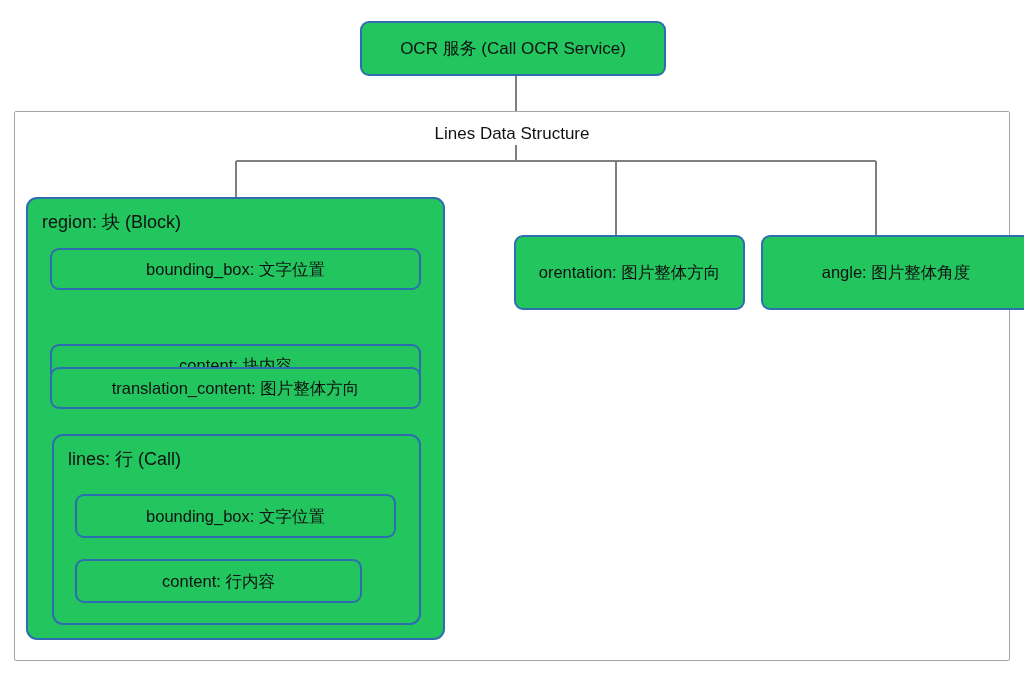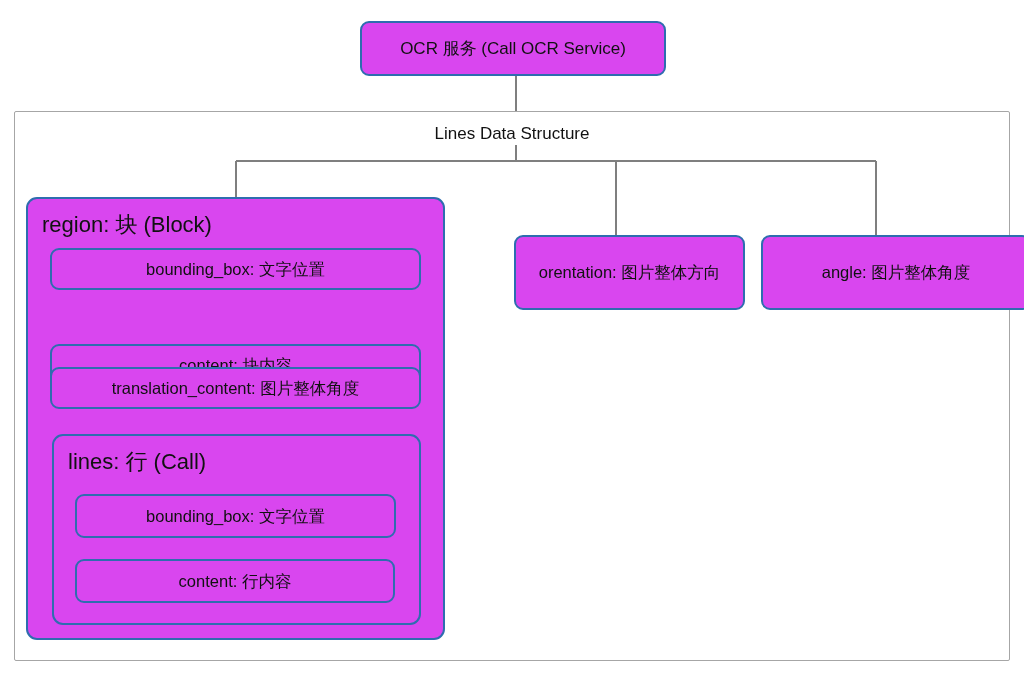--- a/index.html
+++ b/index.html
@@ -16,42 +16,42 @@
   }
 
   #canvas { position: absolute; inset: 0; }
 
   
   #wires { position: absolute; left: 0; top: 0; width: 1024px; height: 680px; }
 
   
   .node {
     position: absolute;
-    background: #d946ef;
+    background: #22c55e;
     border: 2px solid #2e6daf;
     border-radius: 9px;
     display: flex;
     align-items: center;
     justify-content: center;
     font-size: 16.5px;
     line-height: 1.25;
     color: #111111;
     white-space: nowrap;
     z-index: 2;
   }
 
   
   .node.container {
     display: block;
     border-radius: 11px;
   }
   .node.container > .container-label {
     position: absolute;
     left: 14px;
-    font-size: 22px;
+    font-size: 18px;
     color: #111111;
     white-space: nowrap;
     text-align: right;
   }
 
   
   #outer-frame {
     position: absolute;
     left: 14px; top: 111px;
     width: 996px; height: 550px;
@@ -76,21 +76,21 @@
   #region-block > .container-label { top: 12px; }
 
   #region-bbox      { left: 50px;  top: 248px; width: 371px; height: 42px; }
   #region-content   { left: 50px;  top: 308px; width: 371px; height: 42px; margin-top: 36px; }
   #region-trans     { left: 50px;  top: 367px; width: 371px; height: 42px; }
 
   #lines-block      { left: 52px;  top: 434px; width: 369px; height: 191px; }
   #lines-block > .container-label { top: 12px; }
 
   #lines-bbox       { left: 75px;  top: 494px; width: 321px; height: 44px; }
-  #lines-content    { left: 75px;  top: 559px; width: 320px; height: 44px; }
+  #lines-content    { left: 75px;  top: 559px; width: 287px; height: 44px; }
 
   #orentation-node  { left: 501px; top: 235px; width: 231px; height: 75px; margin-left: 13px; }
   #angle-node       { left: 761px; top: 235px; width: 270px; height: 75px; }
 </style>
 </head>
 <body>
 
 <div id="canvas">
 
   <svg id="wires" viewBox="0 0 1024 680" xmlns="http://www.w3.org/2000/svg">
@@ -118,21 +118,21 @@
   <div id="outer-frame-title">Lines Data Structure</div>
 
   <div class="node" id="ocr-service">OCR 服务 (Call OCR Service)</div>
 
   <div class="node container" id="region-block">
     <span class="container-label">region: 块 (Block)</span>
   </div>
 
   <div class="node" id="region-bbox">bounding_box: 文字位置</div>
   <div class="node" id="region-content">content: 块内容</div>
-  <div class="node" id="region-trans">translation_content: 图片整体角度</div>
+  <div class="node" id="region-trans">translation_content: 图片整体方向</div>
 
   <div class="node container" id="lines-block">
     <span class="container-label">lines: 行 (Call)</span>
   </div>
 
   <div class="node" id="lines-bbox">bounding_box: 文字位置</div>
   <div class="node" id="lines-content">content: 行内容</div>
 
   <div class="node" id="orentation-node">orentation: 图片整体方向</div>
   <div class="node" id="angle-node">angle: 图片整体角度</div>

